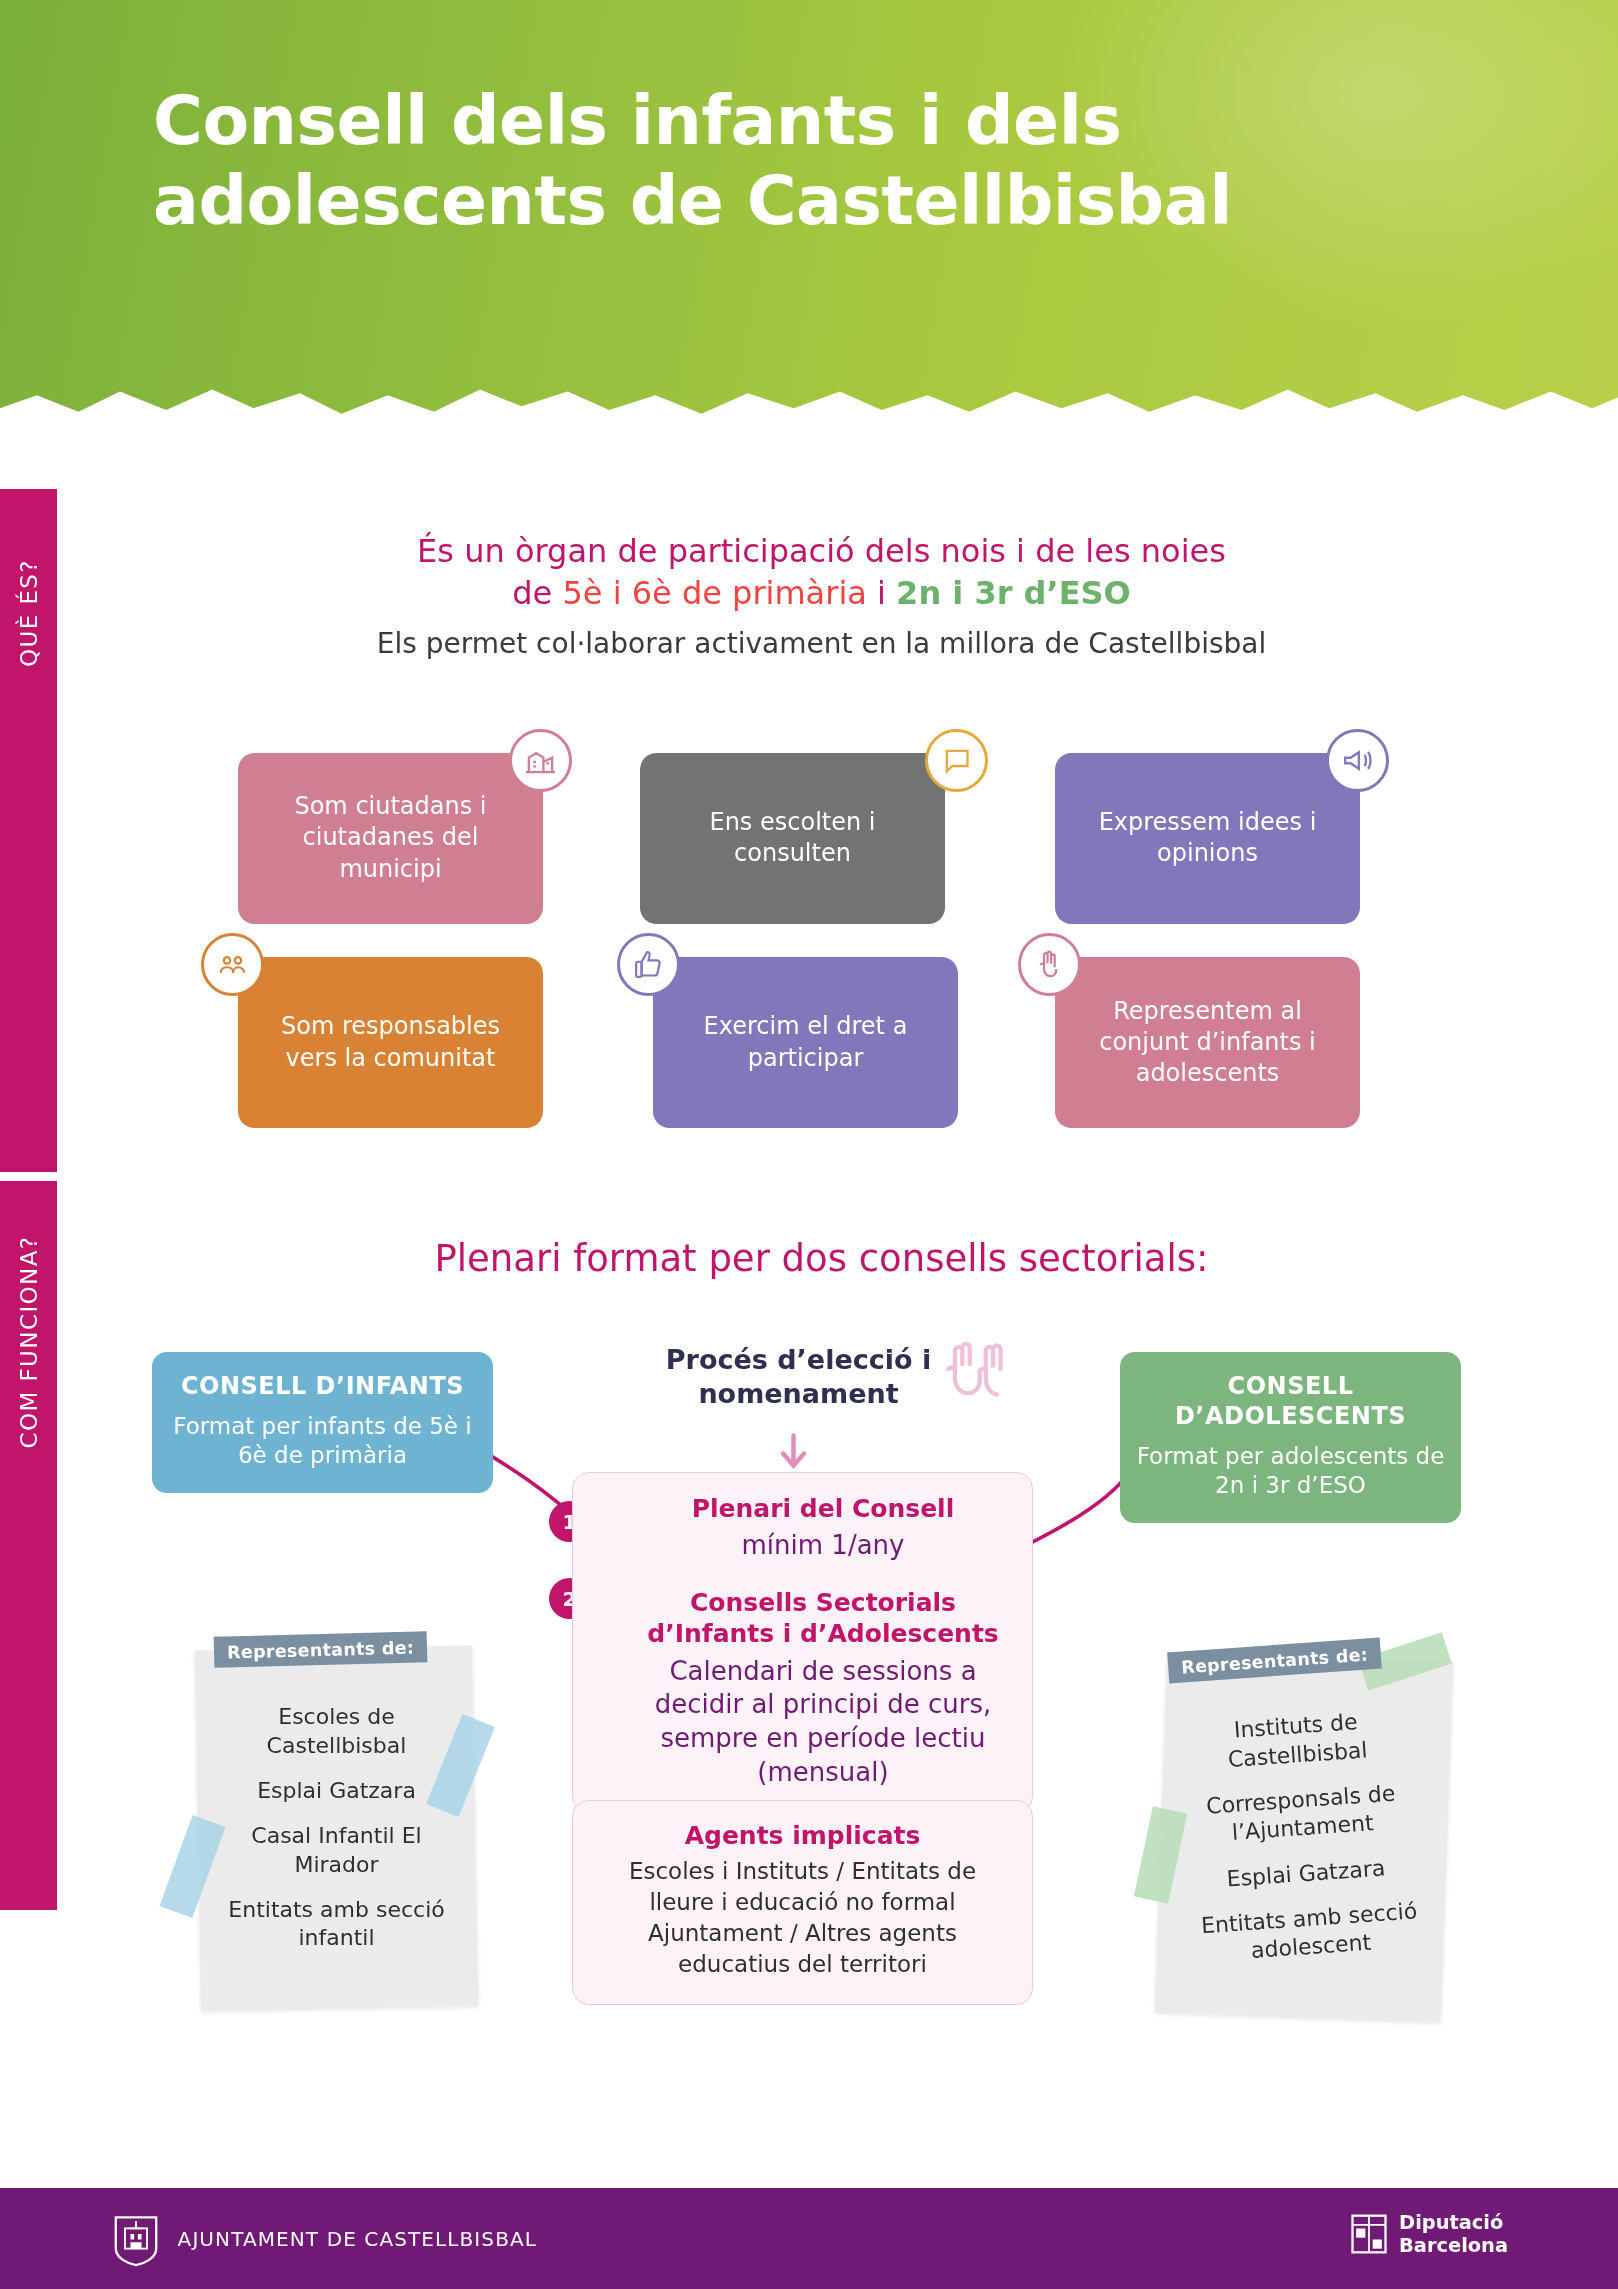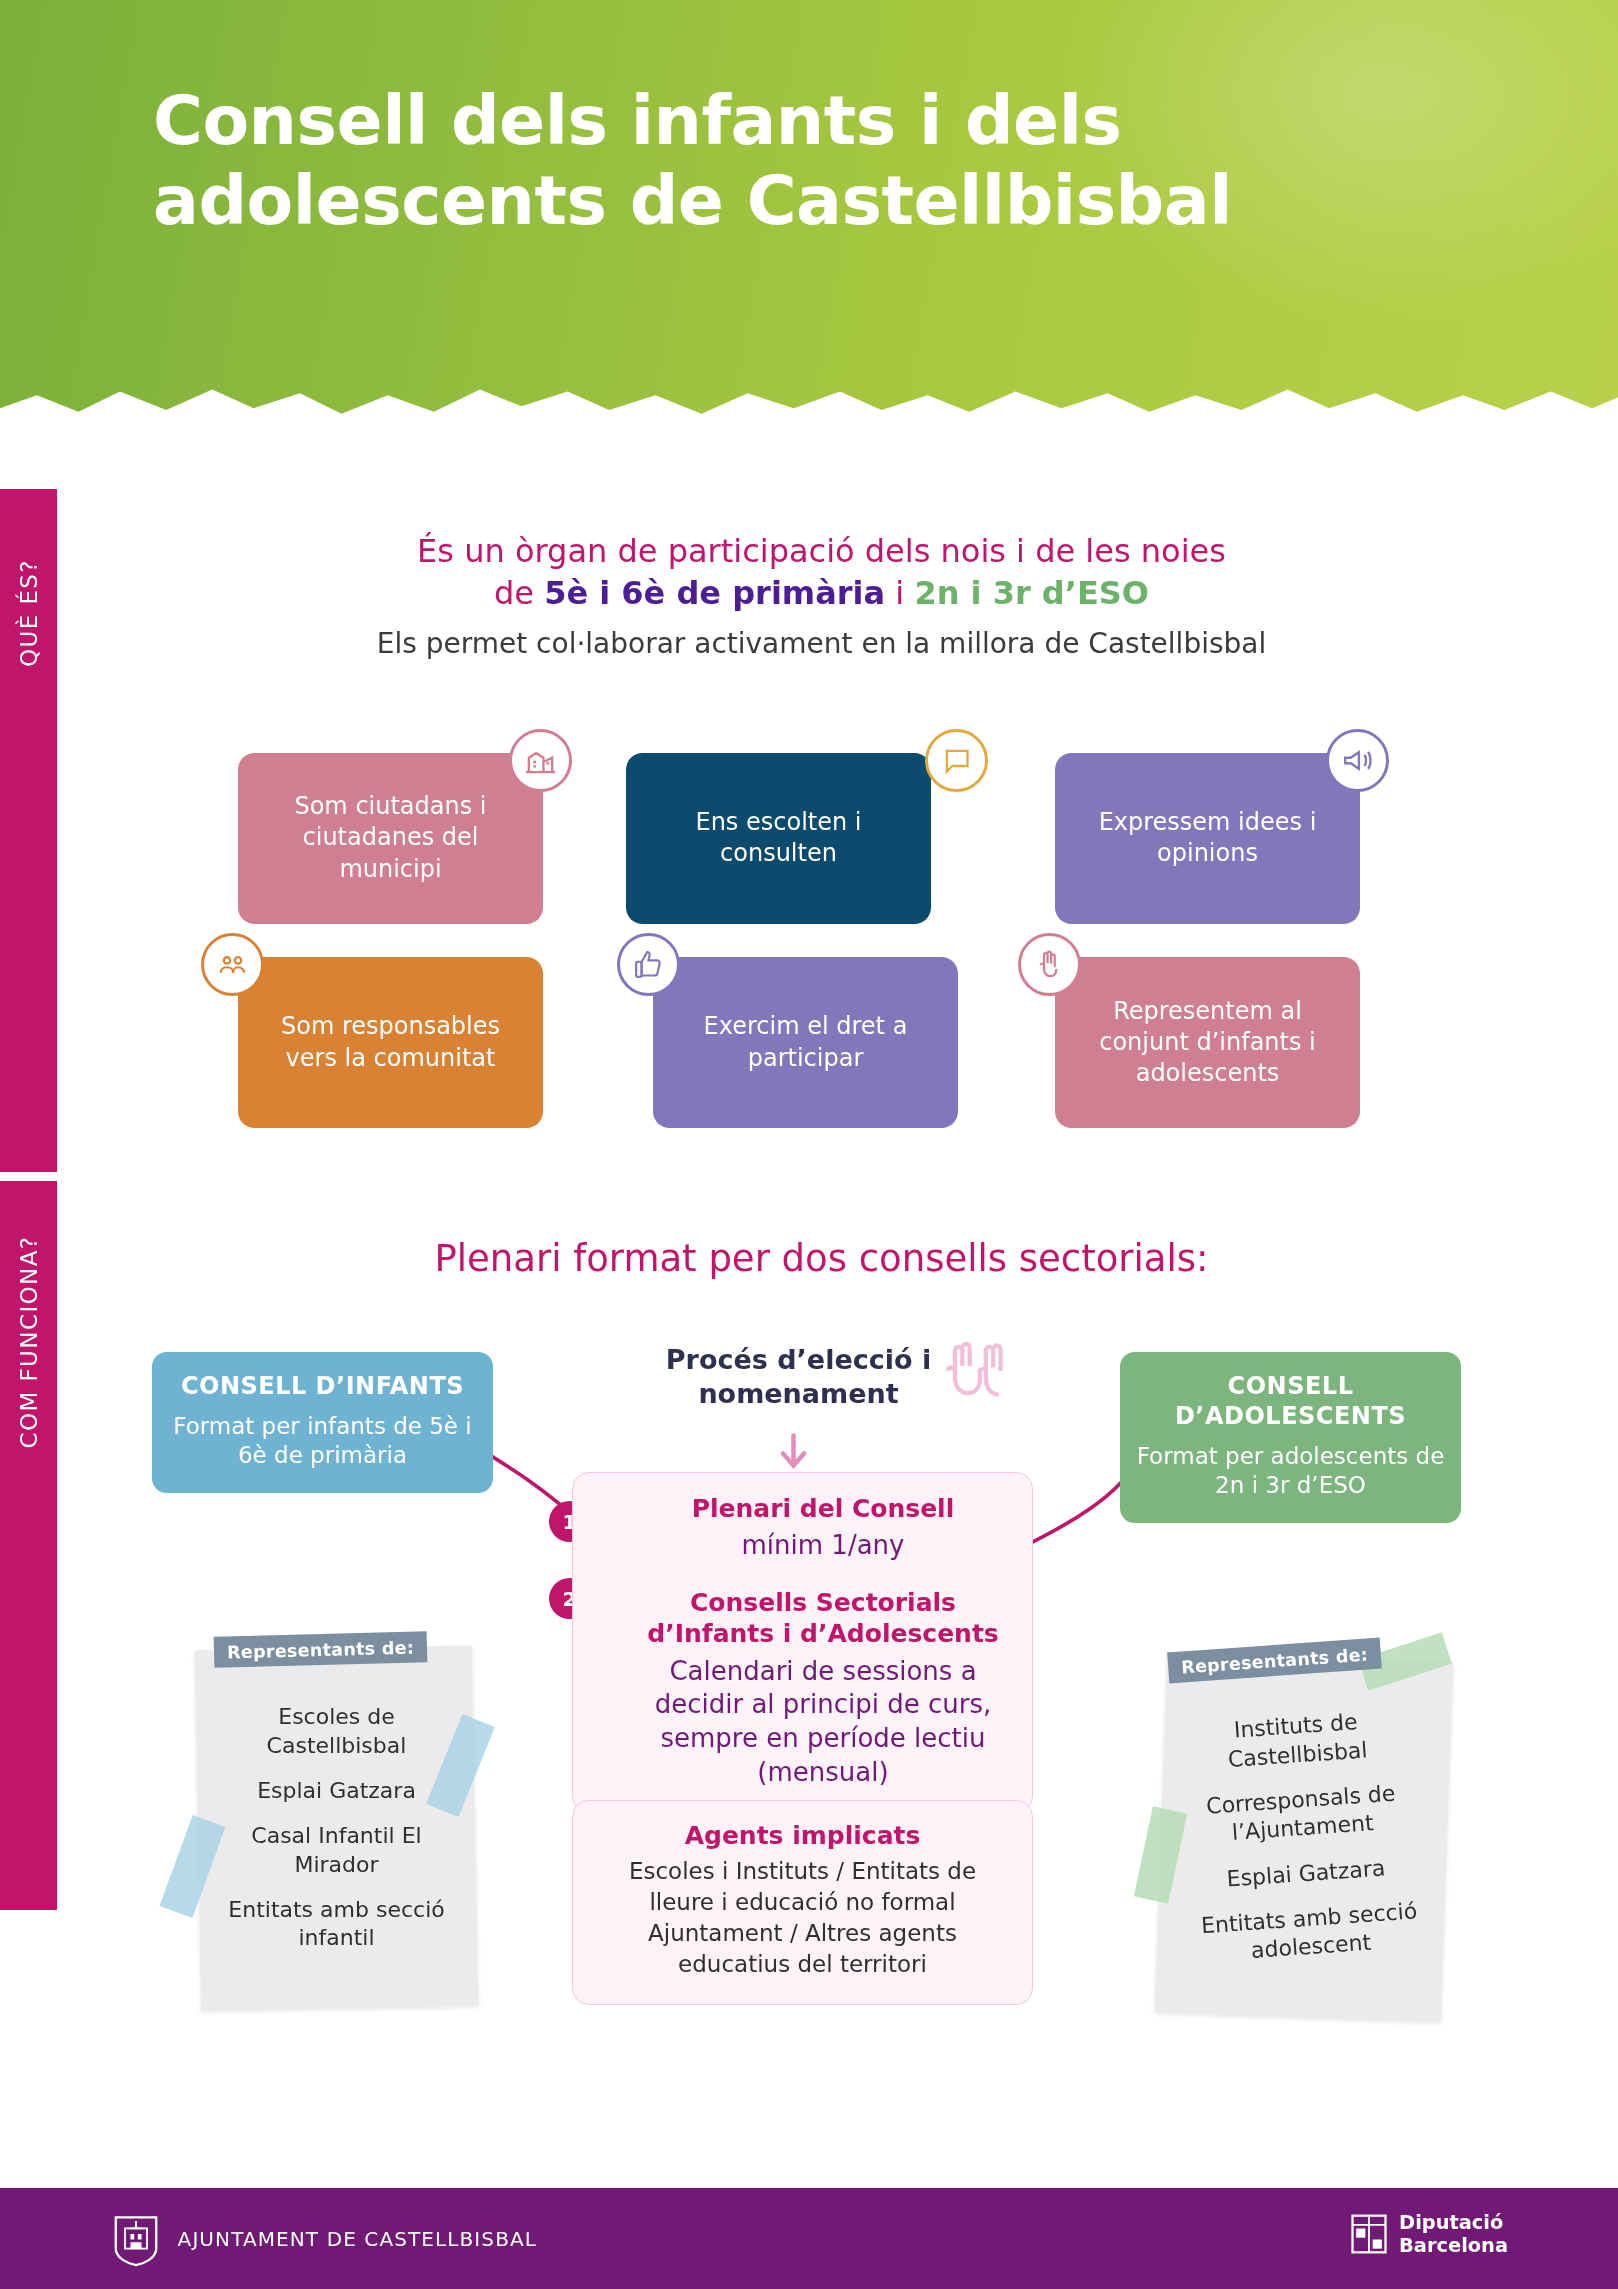--- a/index.html
+++ b/index.html
@@ -58,40 +58,40 @@
   #tab-com-funciona .tab-inner { top:148px; }
 
   
   .intro {
     position:absolute; left:166px; top:531px; width:1311px; text-align:center;
   }
   .intro .l1 {
     font-size:32px; color:#c0156b; line-height:1.28;
   }
   .intro .l2 { font-size:32px; color:#c0156b; line-height:1.32; }
-  .intro .hl-blue { color:#4c1d95; font-weight:bold; }
+  .intro .hl-blue { color:#ef4444; font-weight:normal; }
   .intro .hl-green { color:#6cb26a; font-weight:bold; }
   .intro .l3 { font-size:28px; color:#3b3b3b; margin-top:13px; }
 
   
   .cards { position:absolute; left:0; top:734px; width:1292px; height:415px; }
   .card {
     position:absolute; width:305px; height:171px; border-radius:16.6px;
     color:#ffffff; display:flex; align-items:center; justify-content:center;
     text-align:center; font-size:24px; line-height:1.3; padding:0 22px;
   }
   .card-badge {
     position:absolute; width:63px; height:63px; border-radius:50%;
     background:#ffffff; display:flex; align-items:center; justify-content:center;
   }
   .card-badge svg { display:block; }
 
   #card-1 { left:238px; top:18.5px; background:#d07f93; }
   #badge-1 { left:509px; top:-5.5px; border:3.7px solid #d07f93; }
-  #card-2 { left:626px; top:18.5px; background:#0c4a6e; }
+  #card-2 { left:640px; top:18.5px; background:#737373; }
   #badge-2 { left:925px; top:-5.5px; border:3.7px solid #e2aa3c; }
   #card-3 { left:1055px; top:18.5px; background:#8078bb; }
   #badge-3 { left:1326px; top:-5.5px; border:3.7px solid #8078bb; }
 
   #card-4 { left:238px; top:223px; background:#d98234; }
   #badge-4 { left:201px; top:199px; border:3.7px solid #d98234; }
   #card-5 { left:653px; top:223px; background:#8078bb; }
   #badge-5 { left:617px; top:199px; border:3.7px solid #8078bb; }
   #card-6 { left:1055px; top:223px; background:#d07f93; }
   #badge-6 { left:1018px; top:199px; border:3.7px solid #d07f93; }

